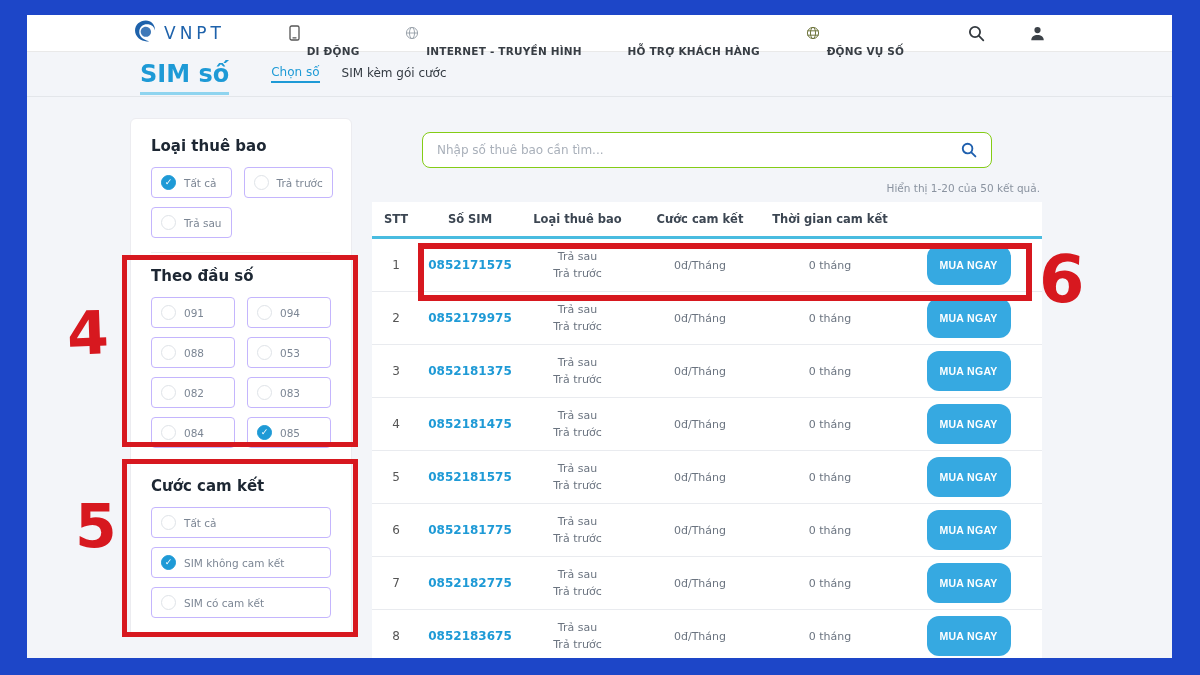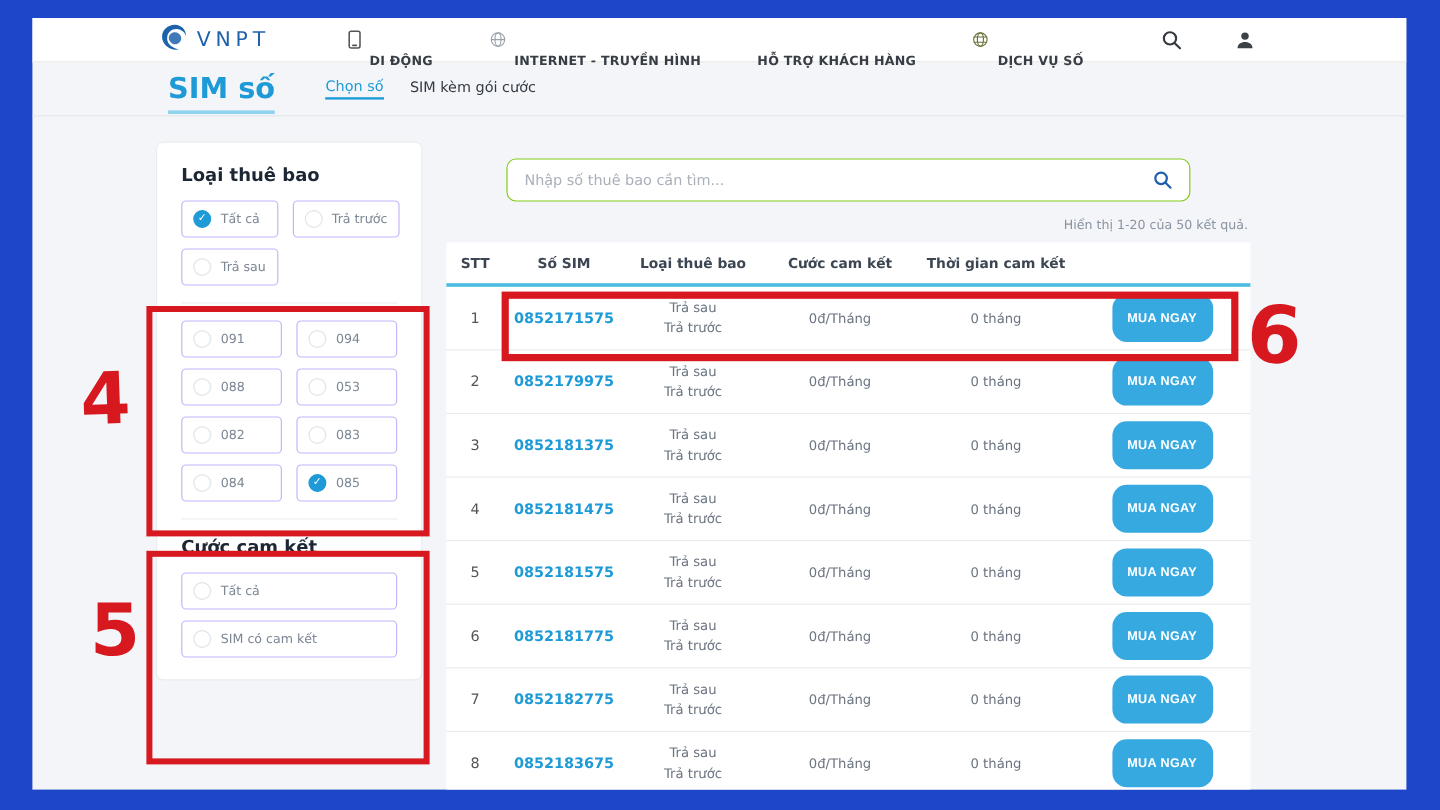--- a/index.html
+++ b/index.html
@@ -125,21 +125,21 @@
   </div>
           <div class="nav-item">
     <span class="ic" style="display: flex;">
               <svg width="14" height="14" viewBox="0 0 16 16" fill="none" stroke="#6b7239" stroke-width="1.1">
                 <circle cx="8" cy="8" r="6.4"></circle>
                 <ellipse cx="8" cy="8" rx="2.9" ry="6.4"></ellipse>
                 <line x1="1.6" y1="5.5" x2="14.4" y2="5.5"></line>
                 <line x1="1.6" y1="10.5" x2="14.4" y2="10.5"></line>
               </svg>
             </span>
-    <span class="lbl">DỊCH VỤ SỐ</span>
+    <span class="lbl">ĐỘNG VỤ SỐ</span>
   </div>
         </nav>
 
       <div class="topbar-actions">
         <span class="action">
           <svg width="17" height="17" viewBox="0 0 18 18" fill="none" stroke="#33393f" stroke-width="1.9" stroke-linecap="round">
             <circle cx="7.4" cy="7.4" r="5.4"></circle>
               <line x1="11.6" y1="11.6" x2="16.2" y2="16.2"></line>
           </svg>
         </span>
@@ -174,20 +174,21 @@
     <span class="radio"></span>
     <span class="olbl">Trả trước</span>
   </div>
               <div class="opt">
     <span class="radio"></span>
     <span class="olbl">Trả sau</span>
   </div>
             </div>
   </section>
           <section class="side-section">
+    <h3 class="side-title">Theo đầu số</h3>
     <div class="opts cols-2">
               <div class="opt">
     <span class="radio"></span>
     <span class="olbl">091</span>
   </div>
               <div class="opt">
     <span class="radio"></span>
     <span class="olbl">094</span>
   </div>
               <div class="opt">
@@ -215,20 +216,24 @@
     <span class="olbl">085</span>
   </div>
             </div>
   </section>
           <section class="side-section">
     <h3 class="side-title">Cước cam kết</h3>
     <div class="opts cols-1">
               <div class="opt">
     <span class="radio"></span>
     <span class="olbl">Tất cả</span>
+  </div>
+              <div class="opt">
+    <span class="radio checked"></span>
+    <span class="olbl">SIM không cam kết</span>
   </div>
               <div class="opt">
     <span class="radio"></span>
     <span class="olbl">SIM có cam kết</span>
   </div>
             </div>
   </section>
         </aside>
 
       <main class="main">

